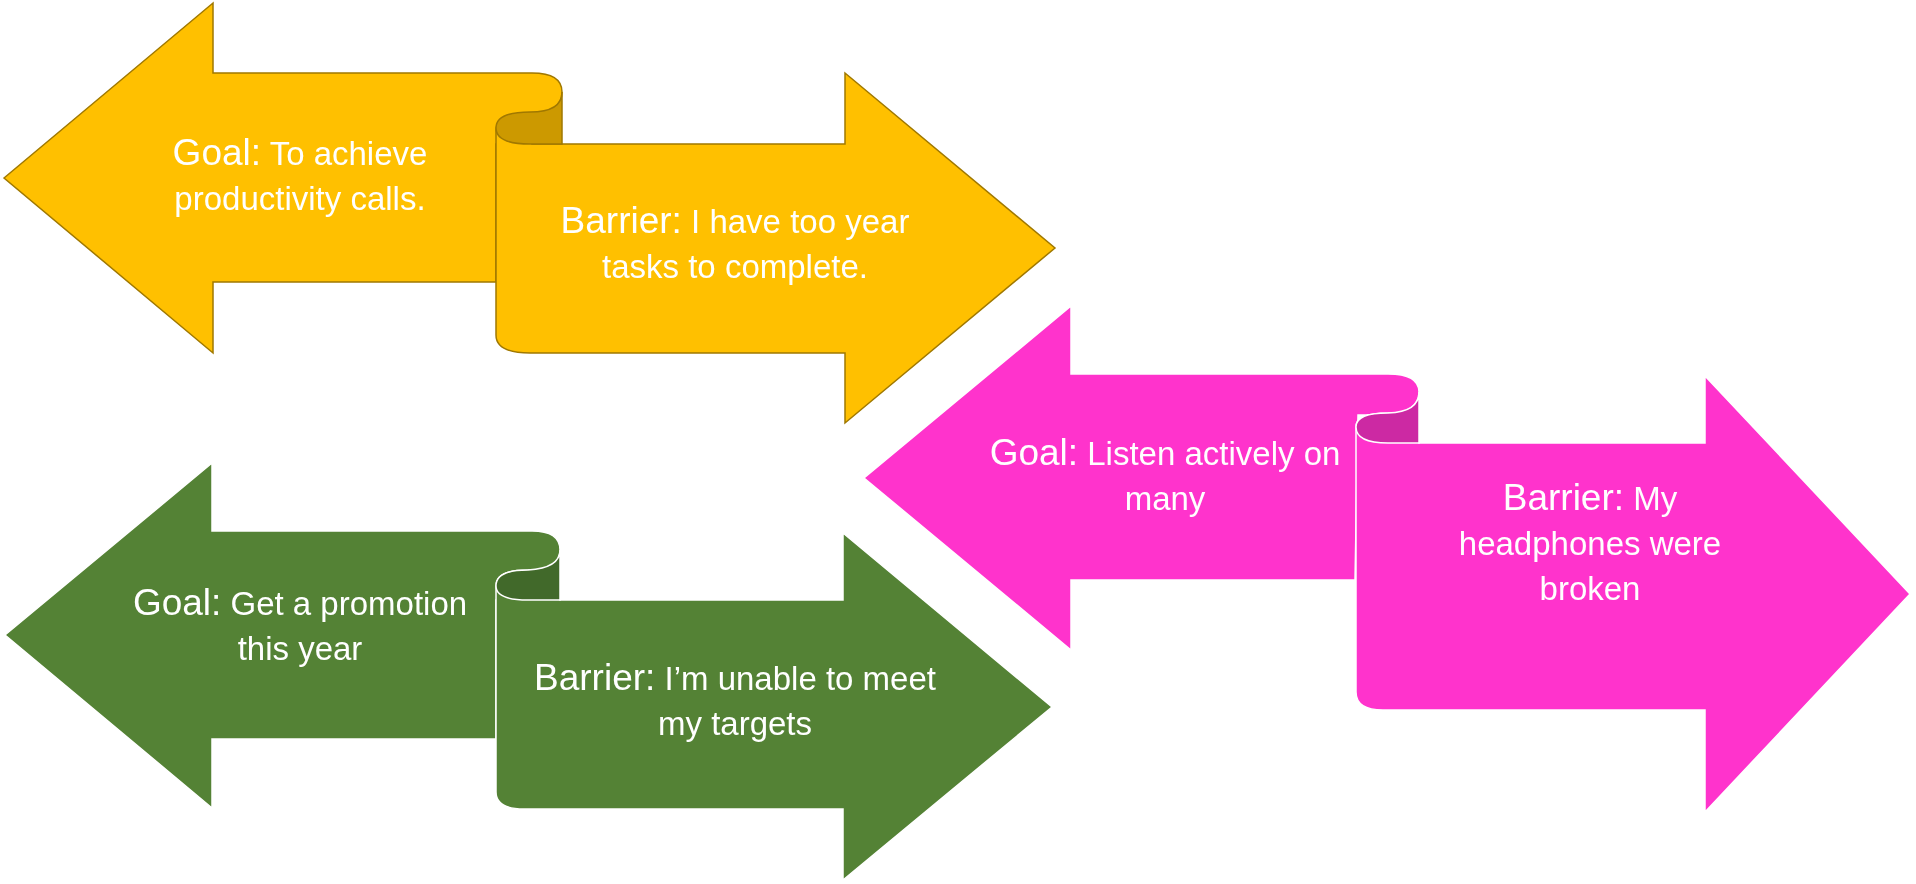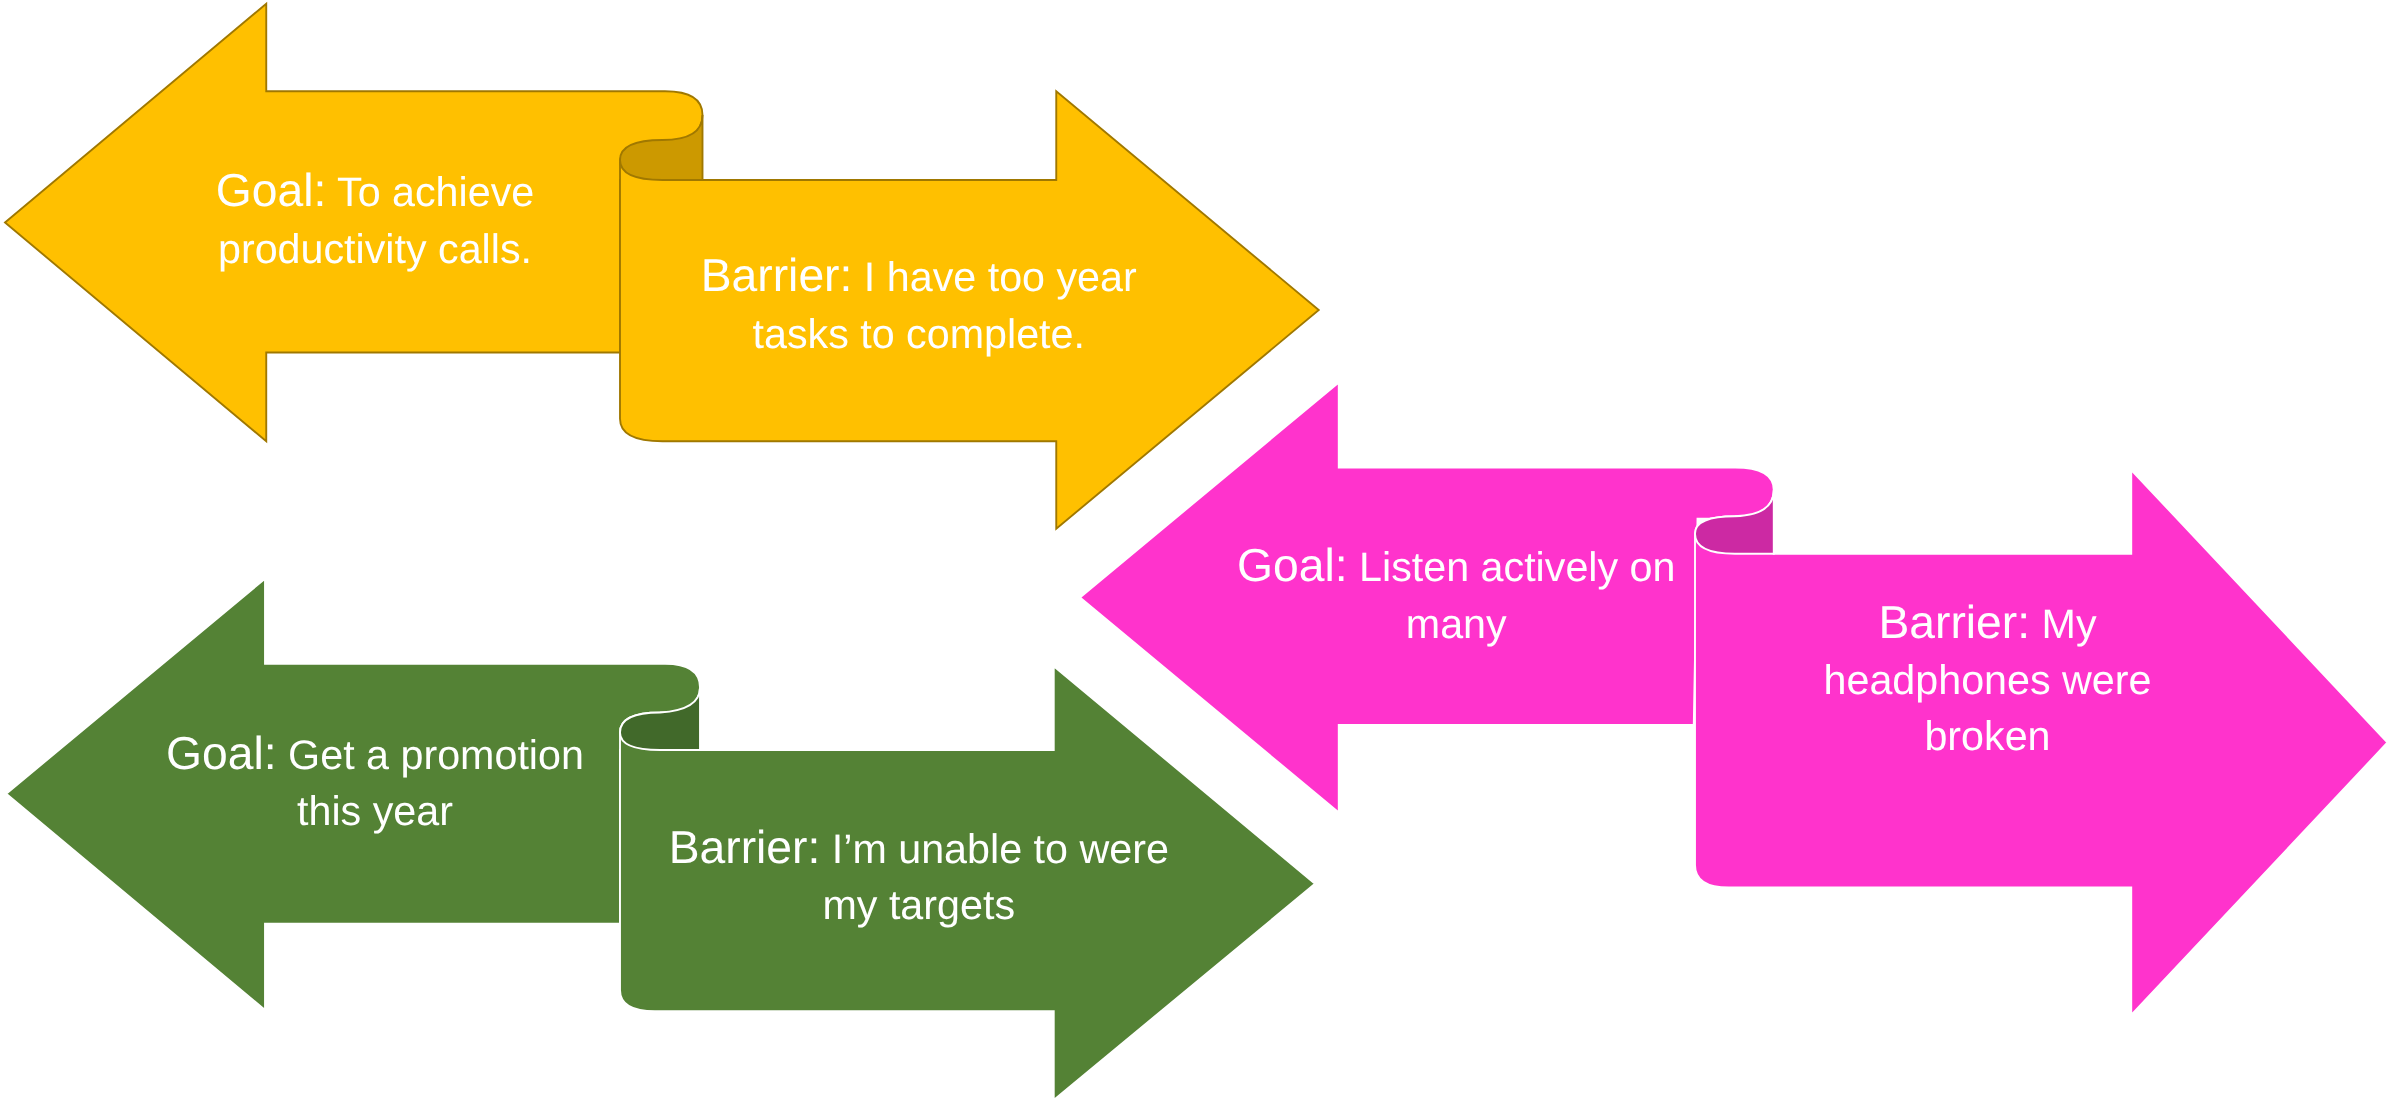--- a/index.html
+++ b/index.html
@@ -50,14 +50,14 @@
   <b>Barrier:</b>
   <span>My headphones were broken</span>
 </div>
 
 <div class="lbl" style="left:120px;top:580px;width:360px;">
   <b>Goal:</b>
   <span>Get a promotion this year</span>
 </div>
 <div class="lbl" style="left:525px;top:655px;width:420px;">
   <b>Barrier:</b>
-  <span>I’m unable to were my targets</span>
+  <span>I’m unable to meet my targets</span>
 </div>
 
 </body></html>

